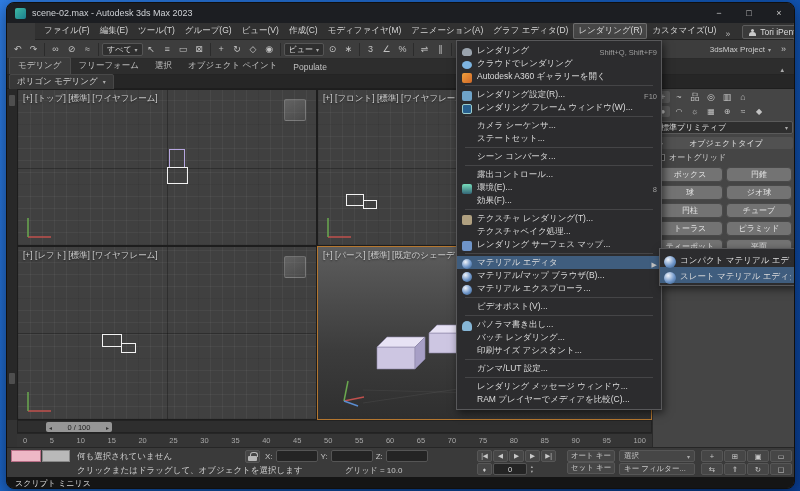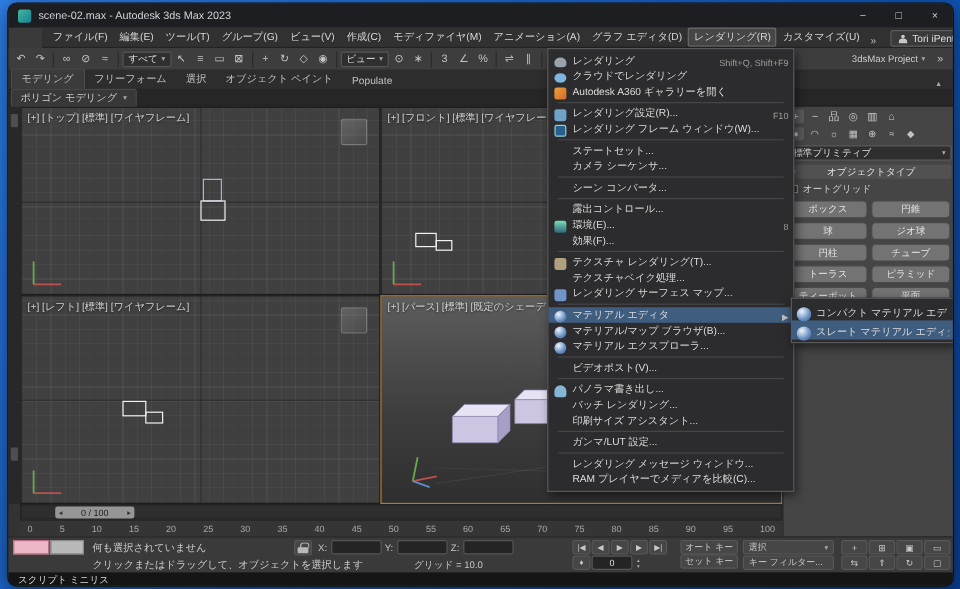--- a/index.html
+++ b/index.html
@@ -474,27 +474,27 @@
           <span class="lbl" data-name="menu-item-label">レンダリング設定(R)...</span>
           <span class="sc" data-name="menu-item-shortcut">F10</span>
         </div>
         <div class="menuitem" data-name="render-menu-item-6">
           <span class="ic" data-name="render-frame-window-icon">
             <span class="mi" data-icon="render-frame-window-icon"></span>
           </span>
           <span class="lbl" data-name="menu-item-label">レンダリング フレーム ウィンドウ(W)...</span>
         </div>
         <div class="menusep" data-name="menu-separator"></div>
+        <div class="menuitem" data-name="render-menu-item-9">
+          <span class="ic" data-name="no-icon"></span>
+          <span class="lbl" data-name="menu-item-label">カメラ シーケンサ...</span>
+        </div>
         <div class="menuitem" data-name="render-menu-item-8">
           <span class="ic" data-name="no-icon"></span>
           <span class="lbl" data-name="menu-item-label">ステートセット...</span>
-        </div>
-        <div class="menuitem" data-name="render-menu-item-9">
-          <span class="ic" data-name="no-icon"></span>
-          <span class="lbl" data-name="menu-item-label">カメラ シーケンサ...</span>
         </div>
         <div class="menusep" data-name="menu-separator"></div>
         <div class="menuitem" data-name="render-menu-item-11">
           <span class="ic" data-name="no-icon"></span>
           <span class="lbl" data-name="menu-item-label">シーン コンバータ...</span>
         </div>
         <div class="menusep" data-name="menu-separator"></div>
         <div class="menuitem" data-name="render-menu-item-13">
           <span class="ic" data-name="no-icon"></span>
           <span class="lbl" data-name="menu-item-label">露出コントロール...</span>

